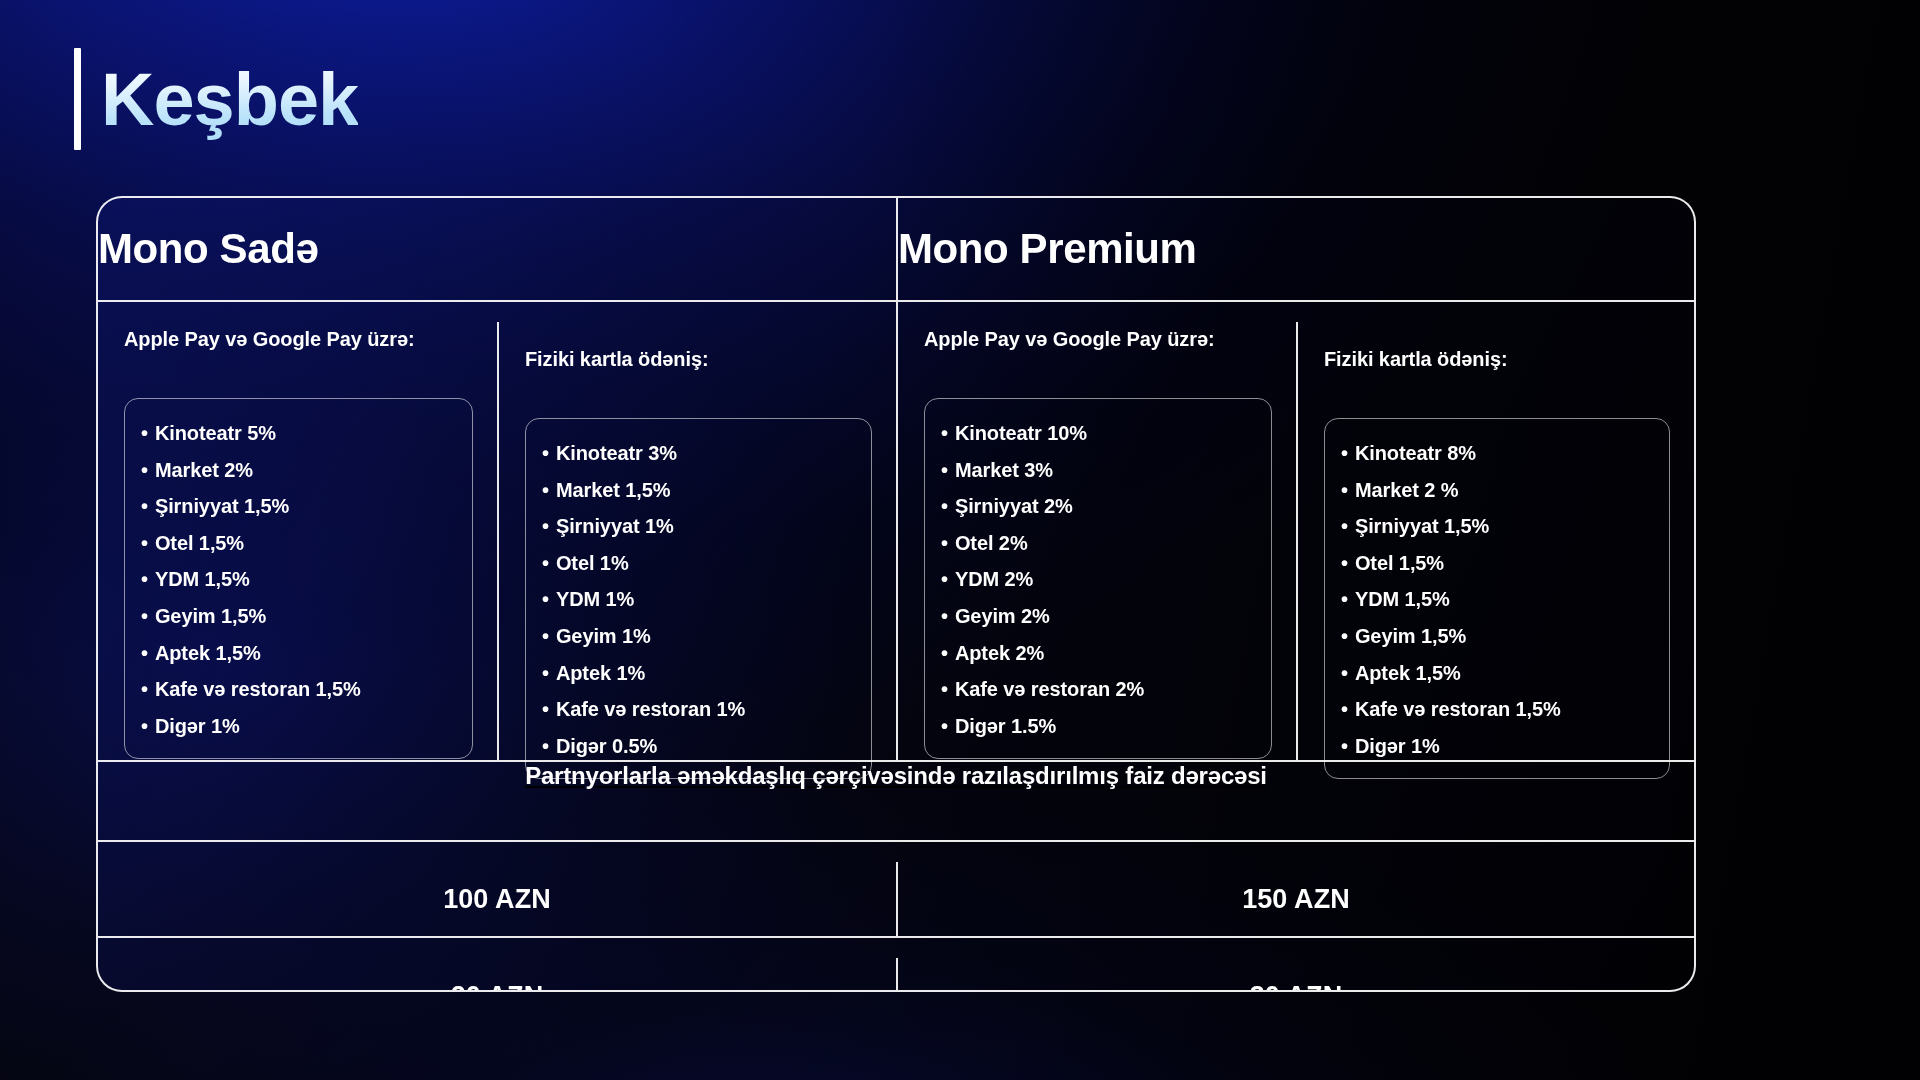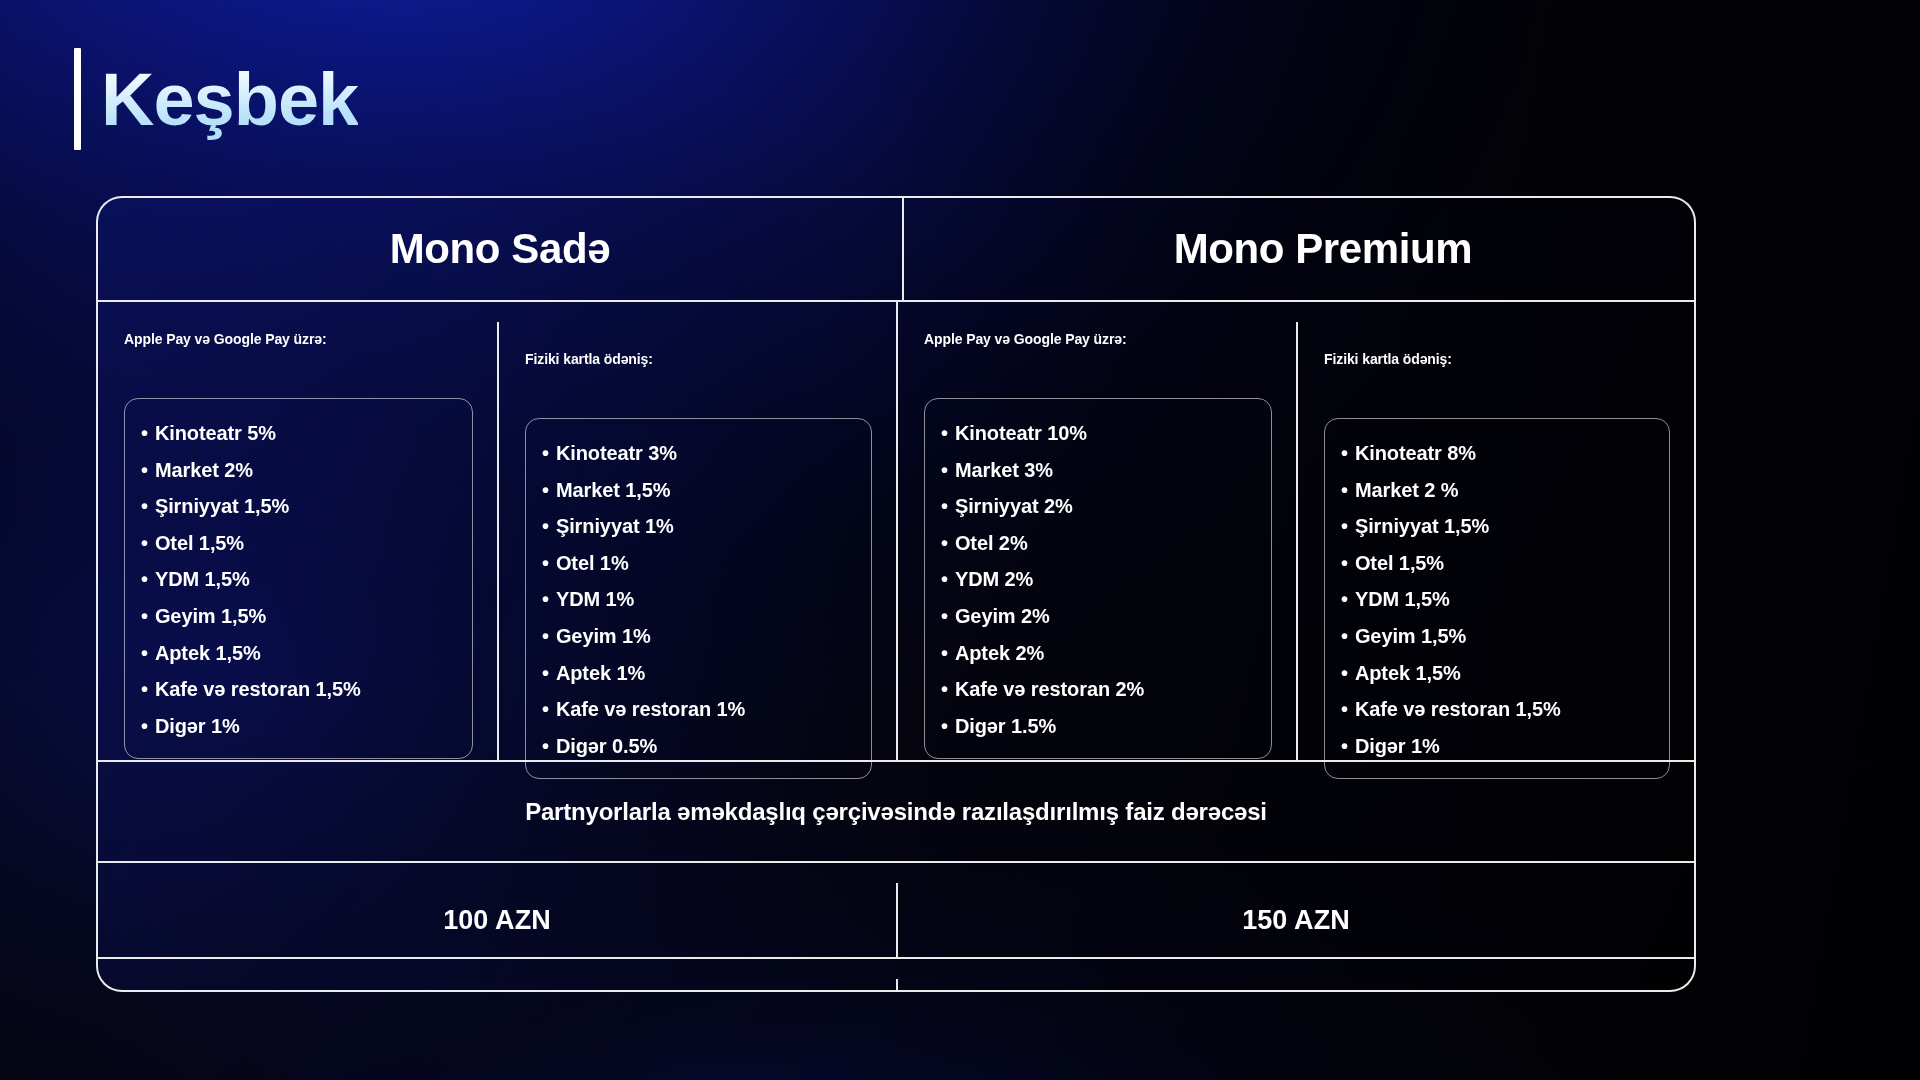--- a/index.html
+++ b/index.html
@@ -104,26 +104,23 @@
   .plan-header-row {
     display: flex;
     height: 104px;
     flex: none;
     border-bottom: 2px solid rgba(255,255,255,0.92);
   }
   .plan-header {
     flex: 1 1 50%;
     display: flex;
     align-items: center;
-    justify-content: center;
-    margin-left: 6px;
   }
   .plan-header + .plan-header {
     border-left: 2px solid rgba(255,255,255,0.92);
-    padding-left: 48px;
   }
   .plan-header-label {
     color: #ffffff;
     font-size: 42px;
     font-weight: 700;
     letter-spacing: -0.4px;
   }
 
   .cols-row {
     display: flex;
@@ -143,21 +140,21 @@
     padding: 22px 24px 18px 26px;
     display: flex;
     flex-direction: column;
   }
   .col + .col {
     border-left: 2px solid rgba(255,255,255,0.92);
     margin-top: 20px;
   }
   .col-title {
     color: #ffffff;
-    font-size: 14px;
+    font-size: 20px;
     font-weight: 700;
     line-height: 30px;
     letter-spacing: -0.1px;
     margin-bottom: 14px;
     min-height: 60px;
   }
   .items-box {
     border: 1.4px solid rgba(255,255,255,0.55);
     border-radius: 14px;
     padding: 16px 16px 14px 16px;
@@ -168,25 +165,26 @@
     font-size: 20px;
     font-weight: 700;
     line-height: 36.6px;
     letter-spacing: -0.1px;
     white-space: nowrap;
   }
   .item .bullet { margin-right: 7px; }
 
   .note-row {
     flex: none;
-    height: 101px;
-    display: flex;
-    align-items: center;
+    height: 80px;
+    display: flex;
+    align-items: flex-start;
     justify-content: center;
     border-bottom: 2px solid rgba(255,255,255,0.92);
+    text-decoration: underline;
   }
   .note-text {
     color: #ffffff;
     font-size: 24px;
     font-weight: 700;
     letter-spacing: -0.2px;
   }
 
   .amount-row {
     flex: none;

